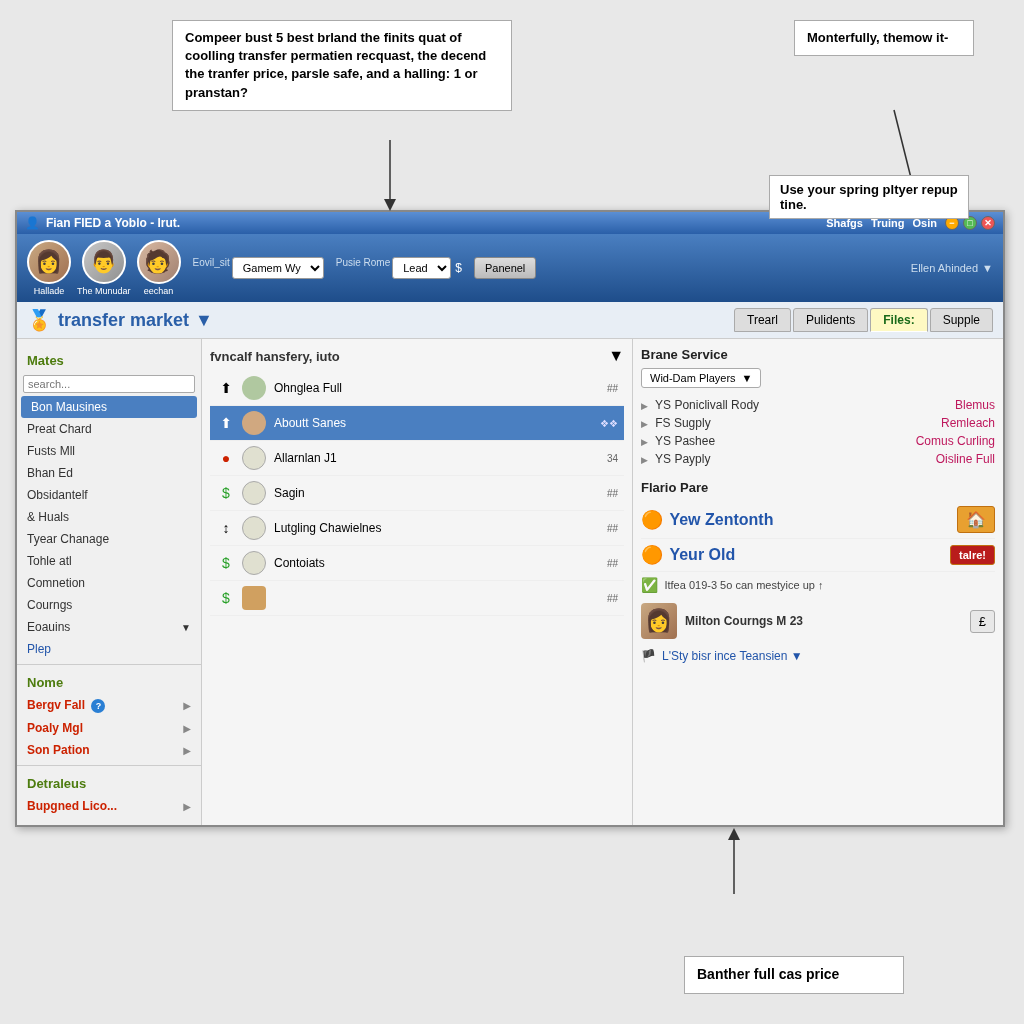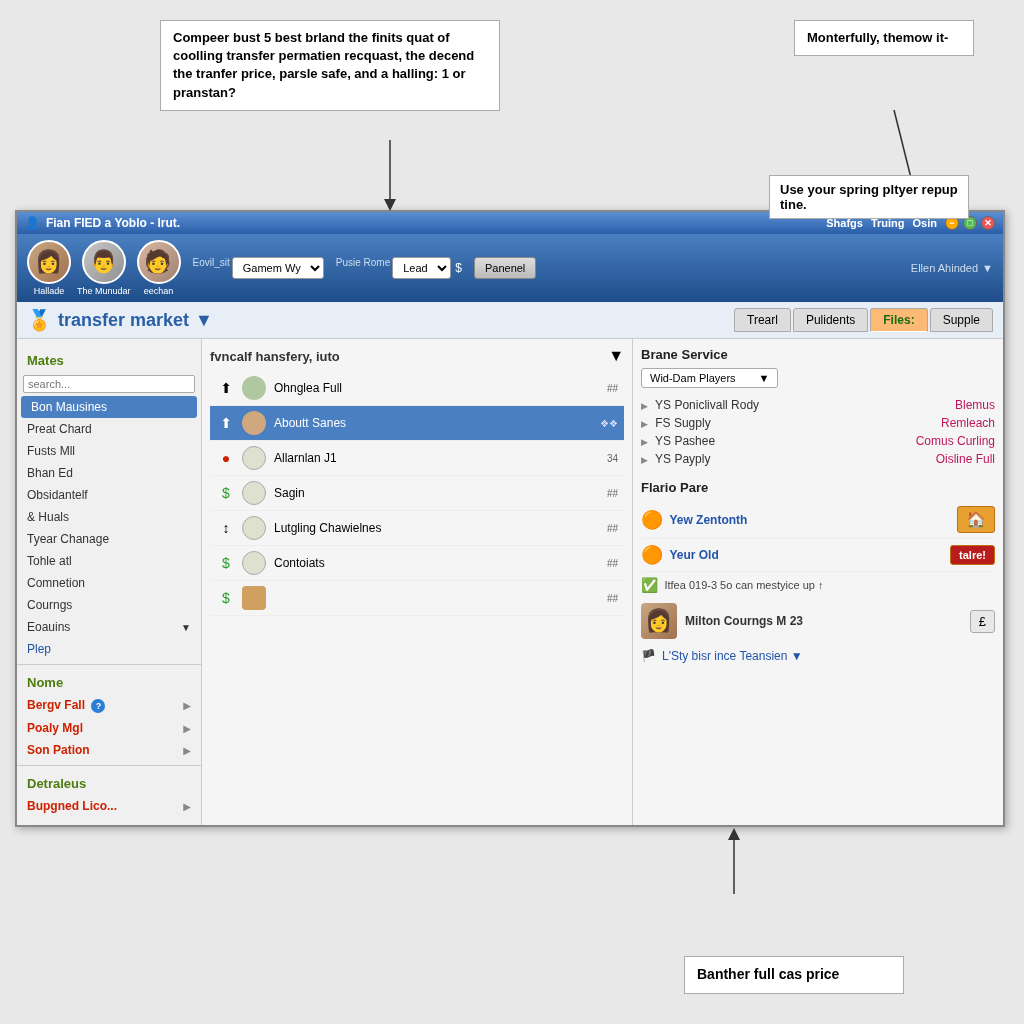--- a/index.html
+++ b/index.html
@@ -10,21 +10,21 @@
       position: absolute;
       background: white;
       border: 1px solid #aaa;
       padding: 8px 12px;
       font-size: 13px;
       font-weight: bold;
       line-height: 1.4;
       z-index: 100;
     }
     .callout-left {
-      top: 20px; left: 160px; width: 340px;
+      top: 20px; left: 172px; width: 340px;
     }
     .callout-right {
       top: 20px; right: 50px; width: 180px;
     }
     .callout-bottom {
       bottom: 30px; right: 120px; width: 220px;
       font-size: 14px;
     }
 
     
@@ -119,21 +119,21 @@
     .tab-group { margin-left: auto; display: flex; gap: 2px; }
     .tab {
       padding: 4px 12px;
       border: 1px solid #aaa;
       background: #ddd;
       font-size: 12px;
       cursor: pointer;
       border-radius: 3px 3px 0 0;
     }
     .tab.active {
-      background: #fdba74;
+      background: #fef9c3;
       border-bottom: 1px solid white;
       color: #1a6a1a;
       font-weight: bold;
     }
 
     
     .main-content {
       display: flex;
       background: #f5f5f5;
       min-height: 380px;
@@ -226,40 +226,40 @@
     
     .right-panel {
       width: 370px;
       padding: 8px;
     }
     .right-section-title { font-weight: bold; font-size: 13px; color: #222; margin-bottom: 6px; }
     .service-dropdown {
       background: white; border: 1px solid #aaa;
       padding: 3px 8px; font-size: 11px;
       border-radius: 3px; margin-bottom: 8px; cursor: pointer;
-      display: inline-flex; align-items: center; gap: 23px;
+      display: inline-flex; align-items: center; gap: 6px;
     }
     .service-list { font-size: 12px; }
     .service-row {
       display: flex; align-items: center; justify-content: space-between;
       padding: 2px 0;
     }
     .service-row-left { color: #333; }
     .service-row-right { font-weight: normal; color: #be185d; }
     .triangle { color: #888; margin-right: 4px; font-size: 9px; }
 
     .flario-section { margin-top: 12px; }
     .flario-item {
       display: flex; align-items: center; justify-content: space-between;
       padding: 5px 0;
       border-bottom: 1px solid #eee;
     }
     .flario-item-left { display: flex; align-items: center; gap: 6px; }
     .flario-icon { font-size: 18px; }
-    .flario-name { font-size: 12px; color: #2255aa; font-weight: bold; }
+    .flario-name { font-size: 16px; color: #2255aa; font-weight: bold; }
     .flario-btn {
       background: #e8a030;
       border: 1px solid #c07010;
       padding: 3px 8px;
       font-size: 11px;
       border-radius: 3px;
       cursor: pointer;
     }
     .flario-btn-house {
       background: #e8a030;

